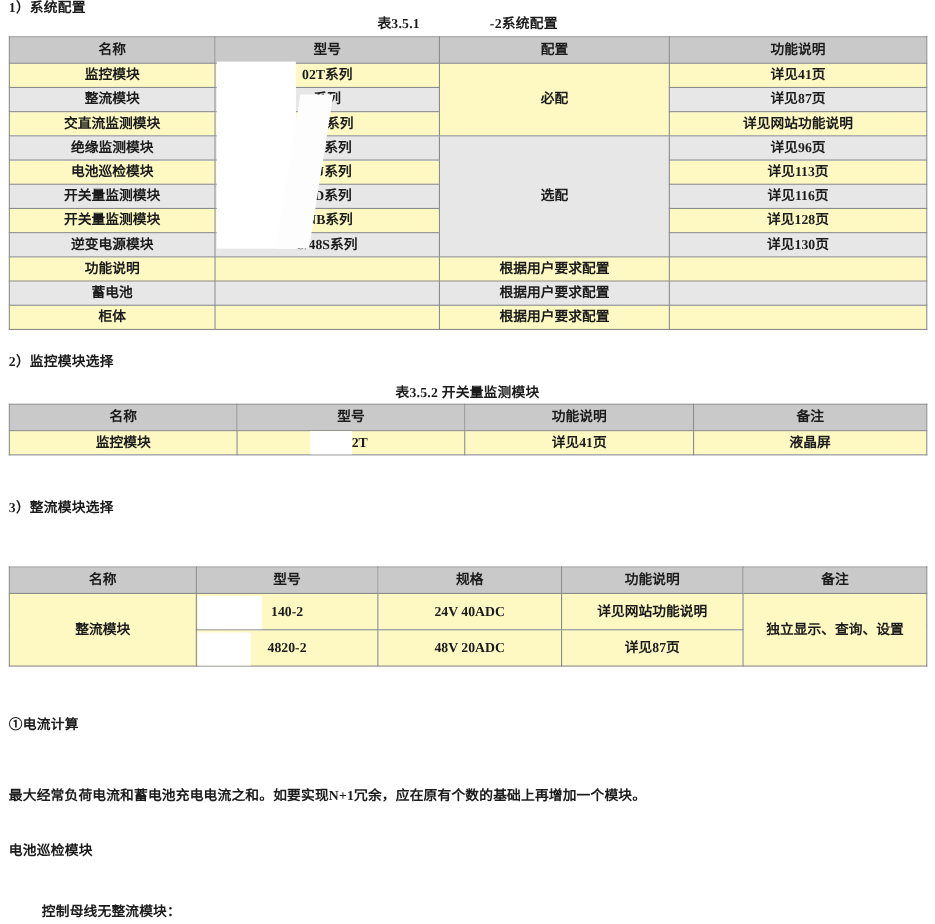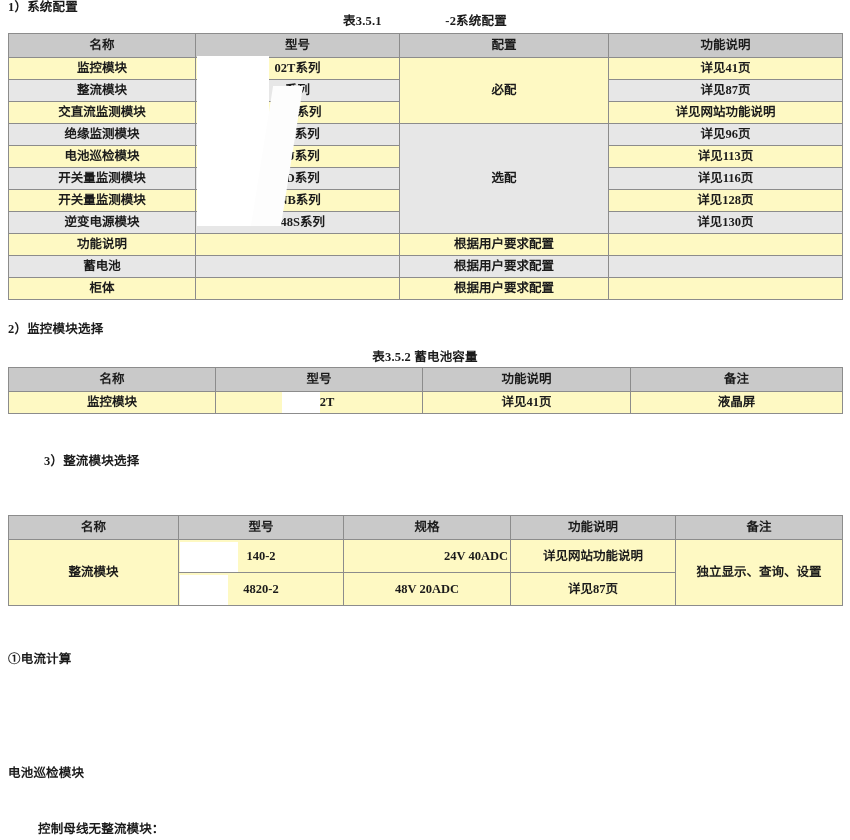--- a/index.html
+++ b/index.html
@@ -191,21 +191,21 @@
         <td></td>
       </tr>
     </tbody>
   </table>
 
   <div class="scratch" style="left:197px; top:56px; width:72px; height:170px;"></div>
   <div class="scratch soft" style="left:262px; top:86px; width:30px; height:140px; transform:skewX(-9deg);"></div>
 
   <div class="sec-head" style="left:8px; top:318px;">2）监控模块选择</div>
 
-  <div class="tbl-caption" style="left:0; top:346px;">表3.5.2 蓄电池容量</div>
+  <div class="tbl-caption" style="left:0; top:346px;">表3.5.2 开关量监测模块</div>
 
   <table class="tbl" id="t2" style="left:8px; top:367px; width:834px;">
     <colgroup>
       <col style="width:207px">
       <col style="width:207px">
       <col style="width:208px">
       <col style="width:212px">
     </colgroup>
     <thead>
       <tr>
@@ -220,21 +220,21 @@
         <td>监控模块</td>
         <td>K02T</td>
         <td>详见41页</td>
         <td>液晶屏</td>
       </tr>
     </tbody>
   </table>
 
   <div class="scratch" style="left:282px; top:392px; width:38px; height:21px;"></div>
 
-  <div class="sec-head" style="left:8px; top:450px;margin-left:36px;">3）整流模块选择</div>
+  <div class="sec-head" style="left:8px; top:450px;">3）整流模块选择</div>
 
   <div class="tbl-caption" style="left:0; top:485px;margin-top:44px;">表3.5.3 整流模块选择</div>
 
   <table class="tbl" id="t3" style="left:8px; top:515px; width:834px;">
     <colgroup>
       <col style="width:170px">
       <col style="width:165px">
       <col style="width:167px">
       <col style="width:165px">
       <col style="width:167px">
@@ -245,37 +245,38 @@
         <th>型号</th>
         <th>规格</th>
         <th>功能说明</th>
         <th>备注</th>
       </tr>
     </thead>
     <tbody>
       <tr>
         <td rowspan="2" style="height:32px;">整流模块</td>
         <td style="height:32px;">140-2</td>
-        <td style="height:32px;text-align:right;">24V 40ADC</td>
+        <td style="height:32px;">24V 40ADC</td>
         <td style="height:32px;">详见网站功能说明</td>
         <td rowspan="2">独立显示、查询、设置</td>
       </tr>
       <tr>
         <td style="height:32px;">4820-2</td>
         <td style="height:32px;">48V 20ADC</td>
         <td style="height:32px;">详见87页</td>
       </tr>
     </tbody>
   </table>
 
   <div class="scratch" style="left:180px; top:542px; width:58px; height:30px;"></div>
   <div class="scratch" style="left:180px; top:575px; width:48px; height:30px;"></div>
 
   <div class="sec-head" style="left:8px; top:648px;">①电流计算</div>
 
 
+  <div class="para" style="left:8px; top:708px;">最大经常负荷电流和蓄电池充电电流之和。如要实现N+1冗余，应在原有个数的基础上再增加一个模块。</div>
 
   <div class="sec-head" style="left:8px; top:762px;">电池巡检模块</div>
 
 
   <div class="para" style="left:38px; top:814px;">控制母线无整流模块：</div>
 
 </div>
 
 </body></html>

